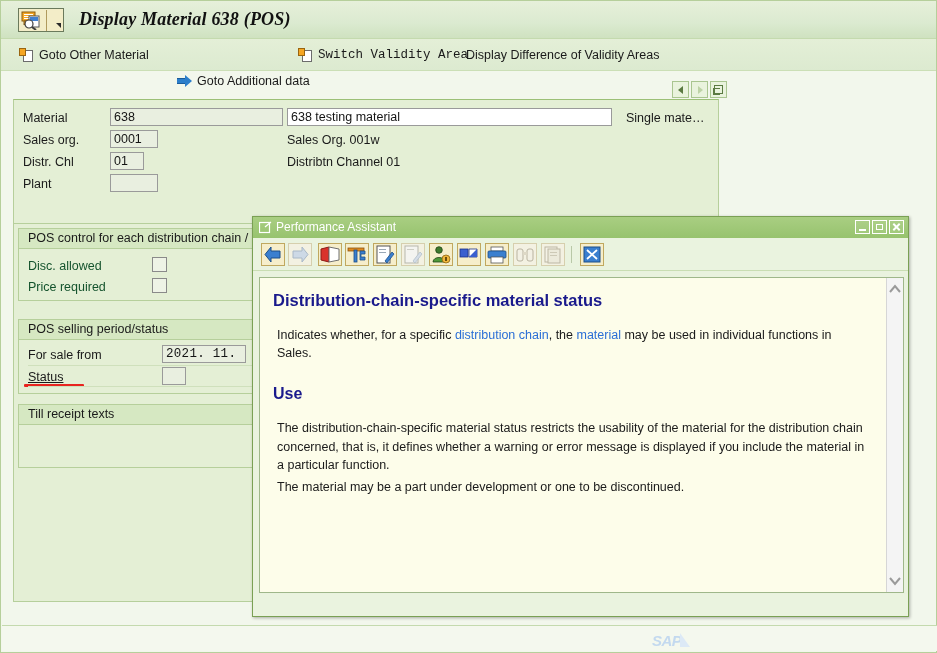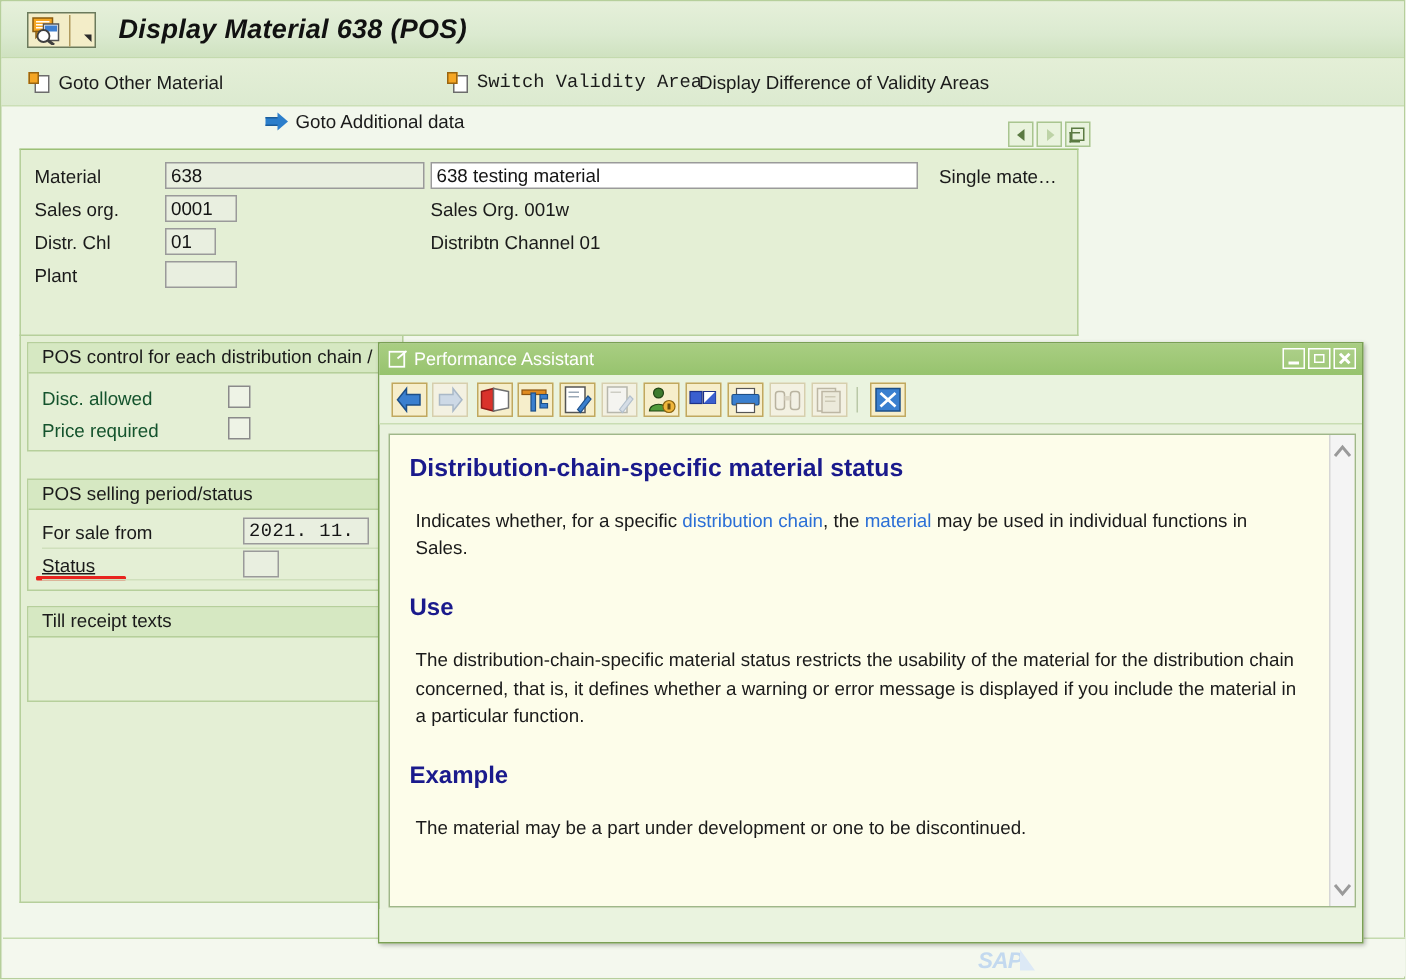--- a/index.html
+++ b/index.html
@@ -29,20 +29,21 @@
 
   
   .titlebar {
     position: absolute;
     left: 0; top: 0;
     width: 100%;
     height: 38px;
     background: linear-gradient(to bottom, #e6f0da 0%, #dbead0 60%, #cfe2c0 100%);
     border-bottom: 1px solid #c4daae;
     box-sizing: border-box;
+    font-family: Liberation Serif, serif;
   }
   .sysmenu-btn {
     position: absolute;
     left: 17px; top: 7px;
     width: 46px; height: 24px;
     border: 1px solid #6b7a5c;
     background: #f3edc8;
     box-sizing: border-box;
     display: flex;
     align-items: center;
@@ -374,21 +375,21 @@
     position: absolute;
     right: -9px; top: 1px;
     width: 0; height: 0;
     border-bottom: 14px solid #dce9f6;
     border-right: 10px solid transparent;
   }
 
   
   #perf-assistant {
     position: absolute;
-    left: 252px; top: 228px;
+    left: 252px; top: 216px;
     width: 657px; height: 401px;
     background: #e9f2de;
     border: 1px solid #7aa054;
     box-sizing: border-box;
     box-shadow: 1px 1px 3px rgba(0,0,0,0.30);
     z-index: 50;
   }
   .pa-titlebar {
     position: absolute;
     left: 0; top: 0;
@@ -767,21 +768,20 @@
   <div class="pa-content">
     <div class="pa-doc">
 
       <div class="pa-h1">Distribution-chain-specific material status</div>
 
       <p class="pa-p"><span>Indicates whether, for a specific </span><a class="pa-link">distribution chain</a><span>, the </span><a class="pa-link">material</a><span> may be used in individual functions in Sales.</span></p>
 
       <div class="pa-h2">Use</div>
       <p class="pa-p">The distribution-chain-specific material status restricts the usability of the material for the distribution chain concerned, that is, it defines whether a warning or error message is displayed if you include the material in a particular function.</p>
 
-      <div class="pa-h2">Example</div>
       <p class="pa-p">The material may be a part under development or one to be discontinued.</p>
     </div>
 
     <div class="pa-scroll">
       <div class="pa-sc-arrow" style="top:3px;">
         <svg width="16" height="17" viewBox="0 0 16 17">
           <path d="M3 11 L8 5 L13 11" fill="none" stroke="#9a9a9a" stroke-width="2"></path>
         </svg>
       </div>
       <div class="pa-sc-arrow" style="bottom:3px;">

